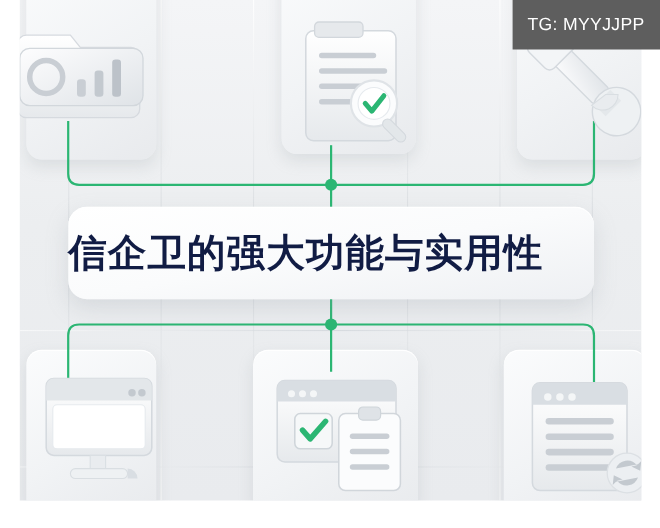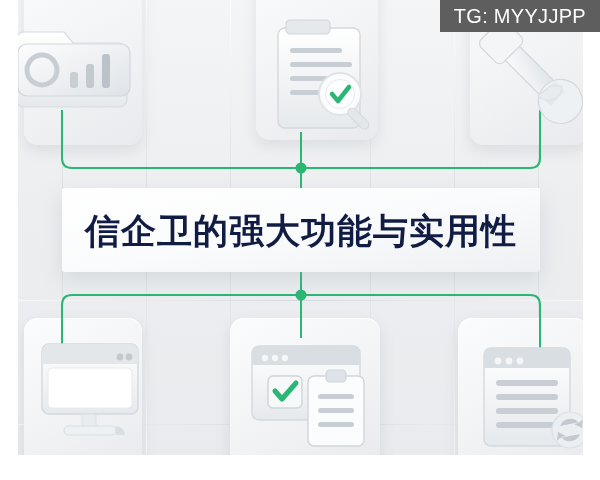--- a/index.html
+++ b/index.html
@@ -67,28 +67,27 @@
     pointer-events: none;
   }
 
   
   .title-card {
     position: absolute;
     left: 44px;
     top: 188px;
     width: 478px;
     height: 84px;
-    border-radius: 3px;
+    border-radius: 17px;
     background: linear-gradient(170deg, #ffffff 0%, #fafbfc 50%, #eef0f3 100%);
     box-shadow:
       0 8px 20px rgba(150,158,168,.25),
       0 1px 0 rgba(255,255,255,.95) inset;
     display: flex;
     align-items: center;
-    justify-content: center;
   }
   .title-text {
     font-family: "Liberation Sans", "DejaVu Sans", sans-serif;
     font-size: 35px;
     font-weight: bold;
     letter-spacing: 1px;
     color: #111c44;
     white-space: nowrap;
     line-height: 1;
   }
@@ -98,23 +97,23 @@
     position: absolute;
     background: #5e5e5e;
     color: #ffffff;
     font-family: "Liberation Sans", sans-serif;
     display: flex;
     align-items: center;
   }
   .chip-tg {
     right: 0px;
     top: 0px;
-    height: 32px;
+    height: 45px;
     padding: 0 14px;
-    font-size: 20px;
+    font-size: 16px;
     letter-spacing: .3px;
   }
   .chip-url {
     left: 0px;
     bottom: 12px;
     height: 32px;
     padding: 0 14px;
     font-size: 15.5px;
     letter-spacing: .2px;
   }

